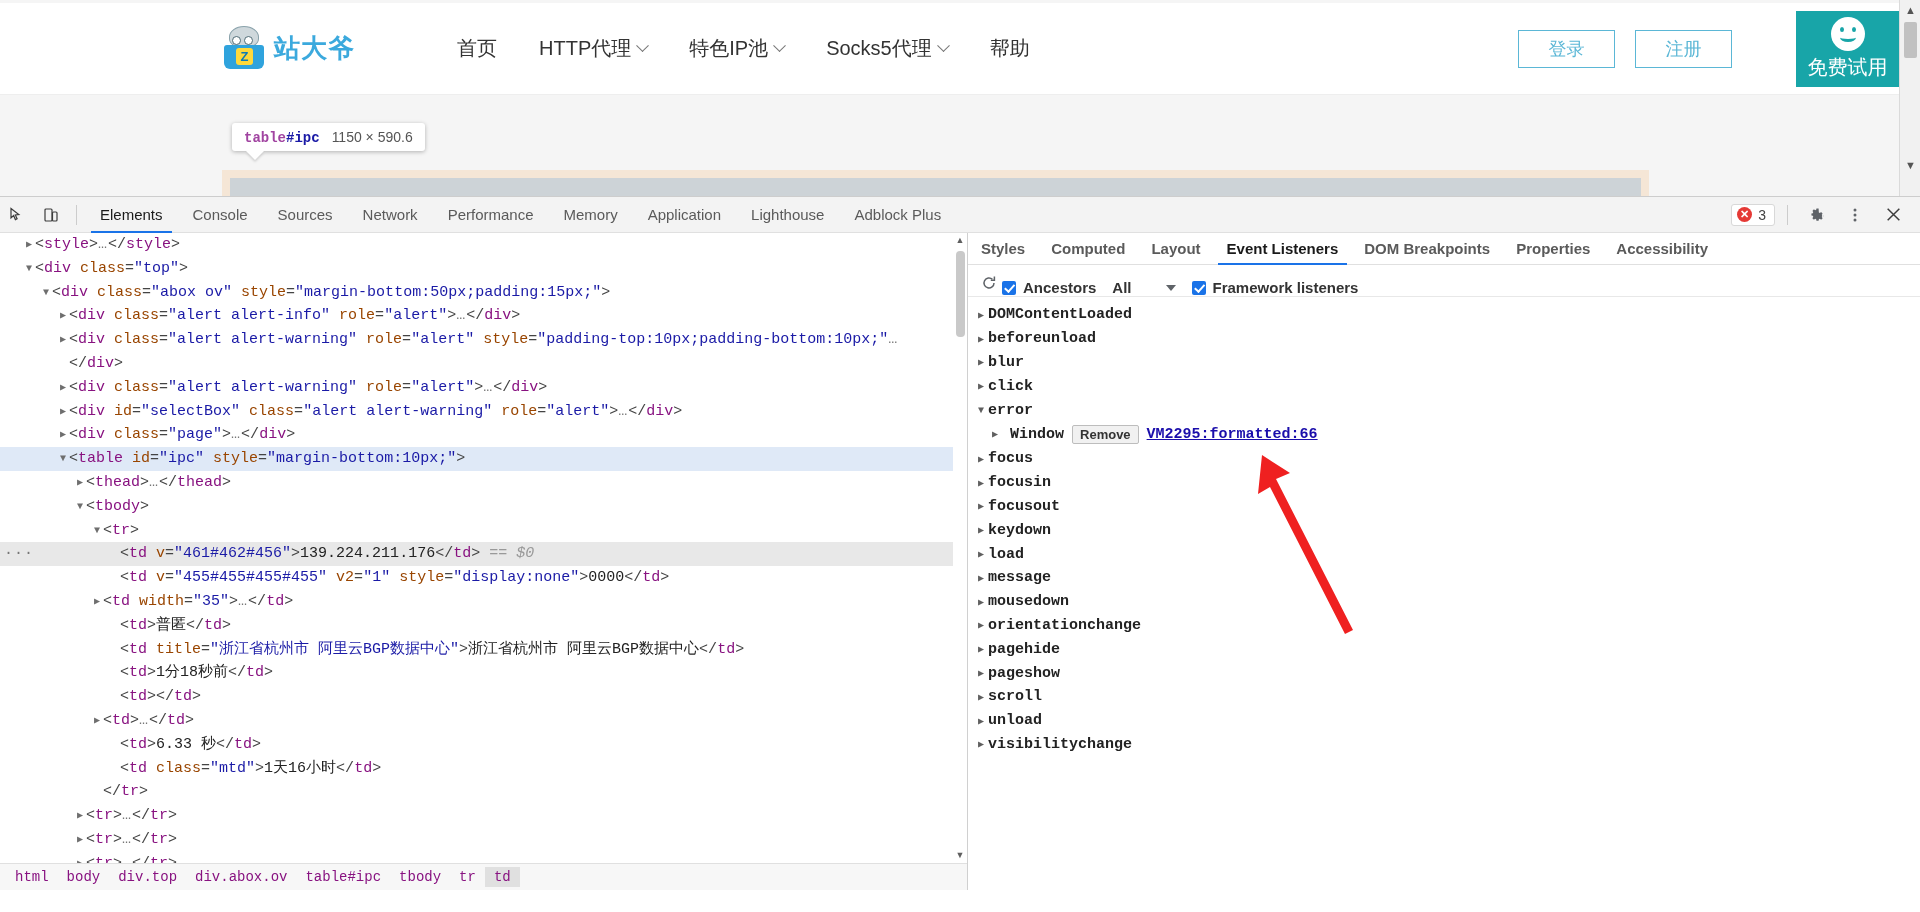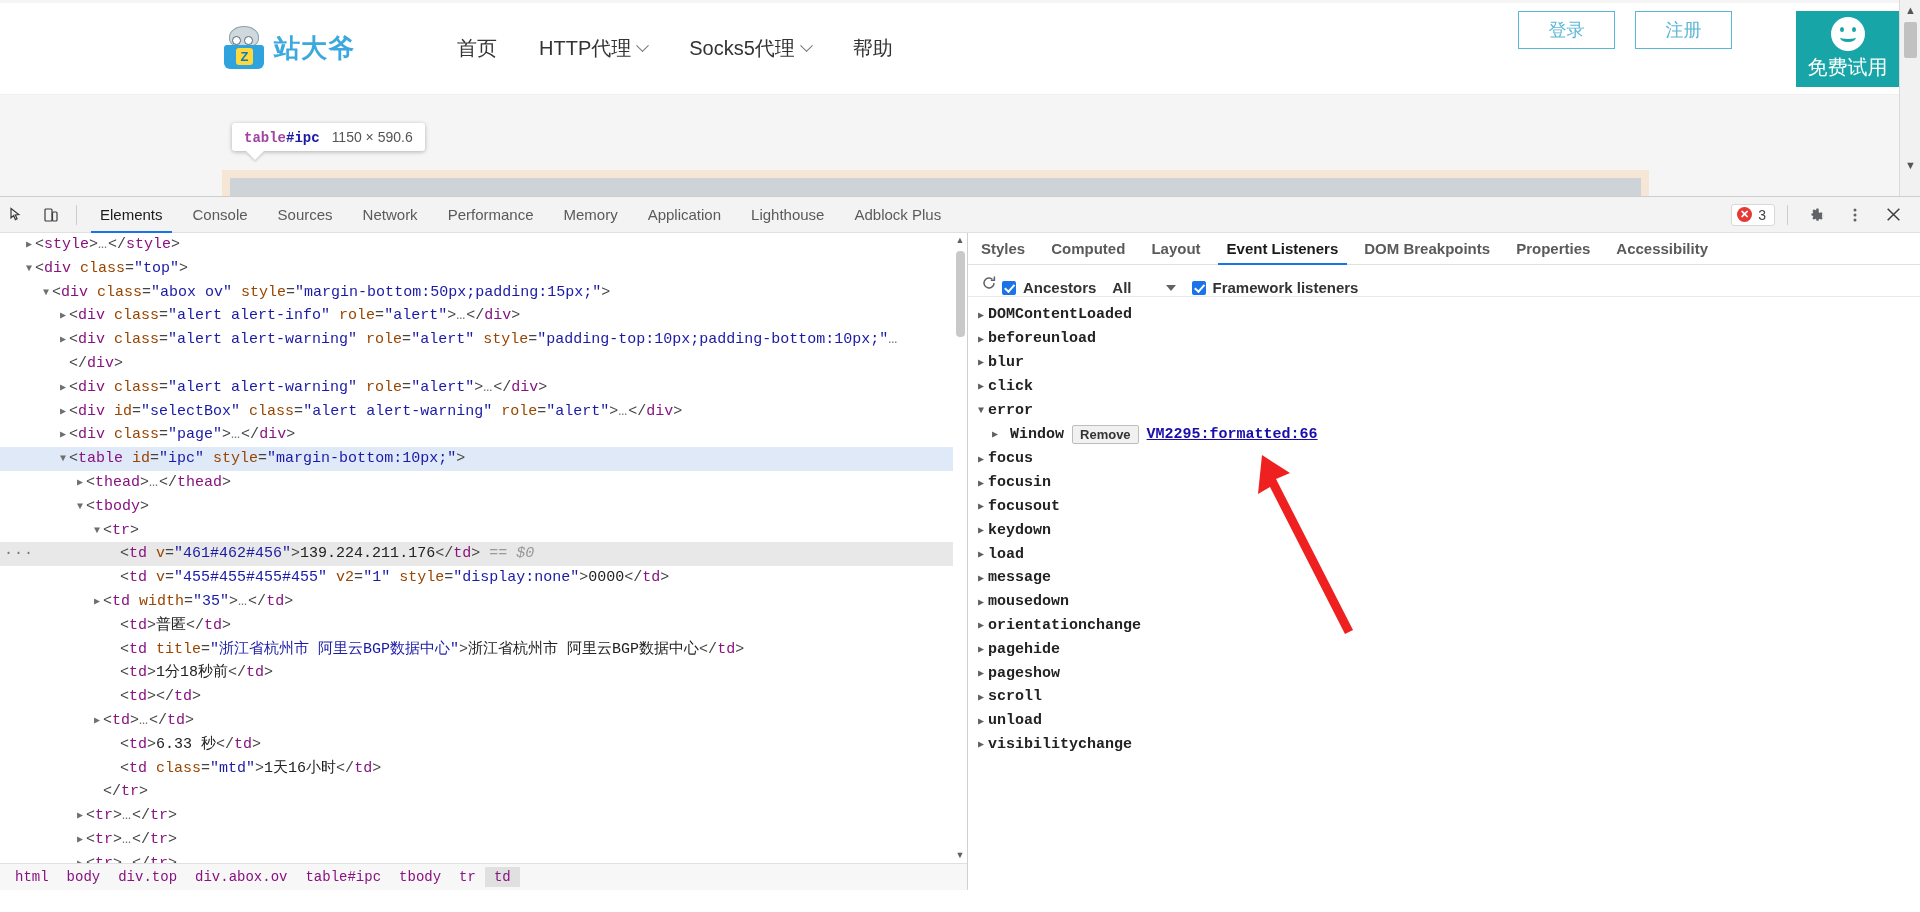--- a/index.html
+++ b/index.html
@@ -46,21 +46,21 @@
     position:relative; display:flex; align-items:center; gap:7px;
     font-size:20px; color:#333; margin-right:42px; height:92px; cursor:pointer;
     white-space:nowrap;
   }
   .nav-item.active { color:#333; font-weight:600; }
   .nav-item.active::after{
     content:""; position:absolute; left:0; right:0; bottom:22px; height:3px; background:#4bc0c8;
   }
   .chev { display:inline-block; width:9px; height:9px; border-right:1.6px solid #777; border-bottom:1.6px solid #777; transform:rotate(45deg) translate(-2px,-2px); }
 
-  #auth-area { display:flex; margin-left:auto; margin-right:0px; }
+  #auth-area { display:flex; align-items:center; margin-left:auto; margin-right:0px; }
   .auth-btn {
     width:97px; height:38px; border:1px solid #5bb7d6; color:#5bb7d6; background:#fff;
     font-size:18px; display:flex; align-items:center; justify-content:center;
     margin-right:20px; cursor:pointer;
   }
   #trial-badge {
     width:103px; height:76px; background:#18a5a8; color:#fff;
     display:flex; flex-direction:column; align-items:center; justify-content:center;
     margin-left:44px; cursor:pointer;
   }
@@ -214,20 +214,24 @@
       </div>
       <span id="logo-text">站大爷</span>
     </div>
 
     <nav id="main-nav">
       <div class="nav-item">
         <span>首页</span>
       </div>
       <div class="nav-item">
         <span>HTTP代理</span>
+        <span class="chev"></span>
+      </div>
+      <div class="nav-item">
+        <span>特色IP池</span>
         <span class="chev"></span>
       </div>
       <div class="nav-item">
         <span>Socks5代理</span>
         <span class="chev"></span>
       </div>
       <div class="nav-item">
         <span>帮助</span>
       </div>
     </nav>

